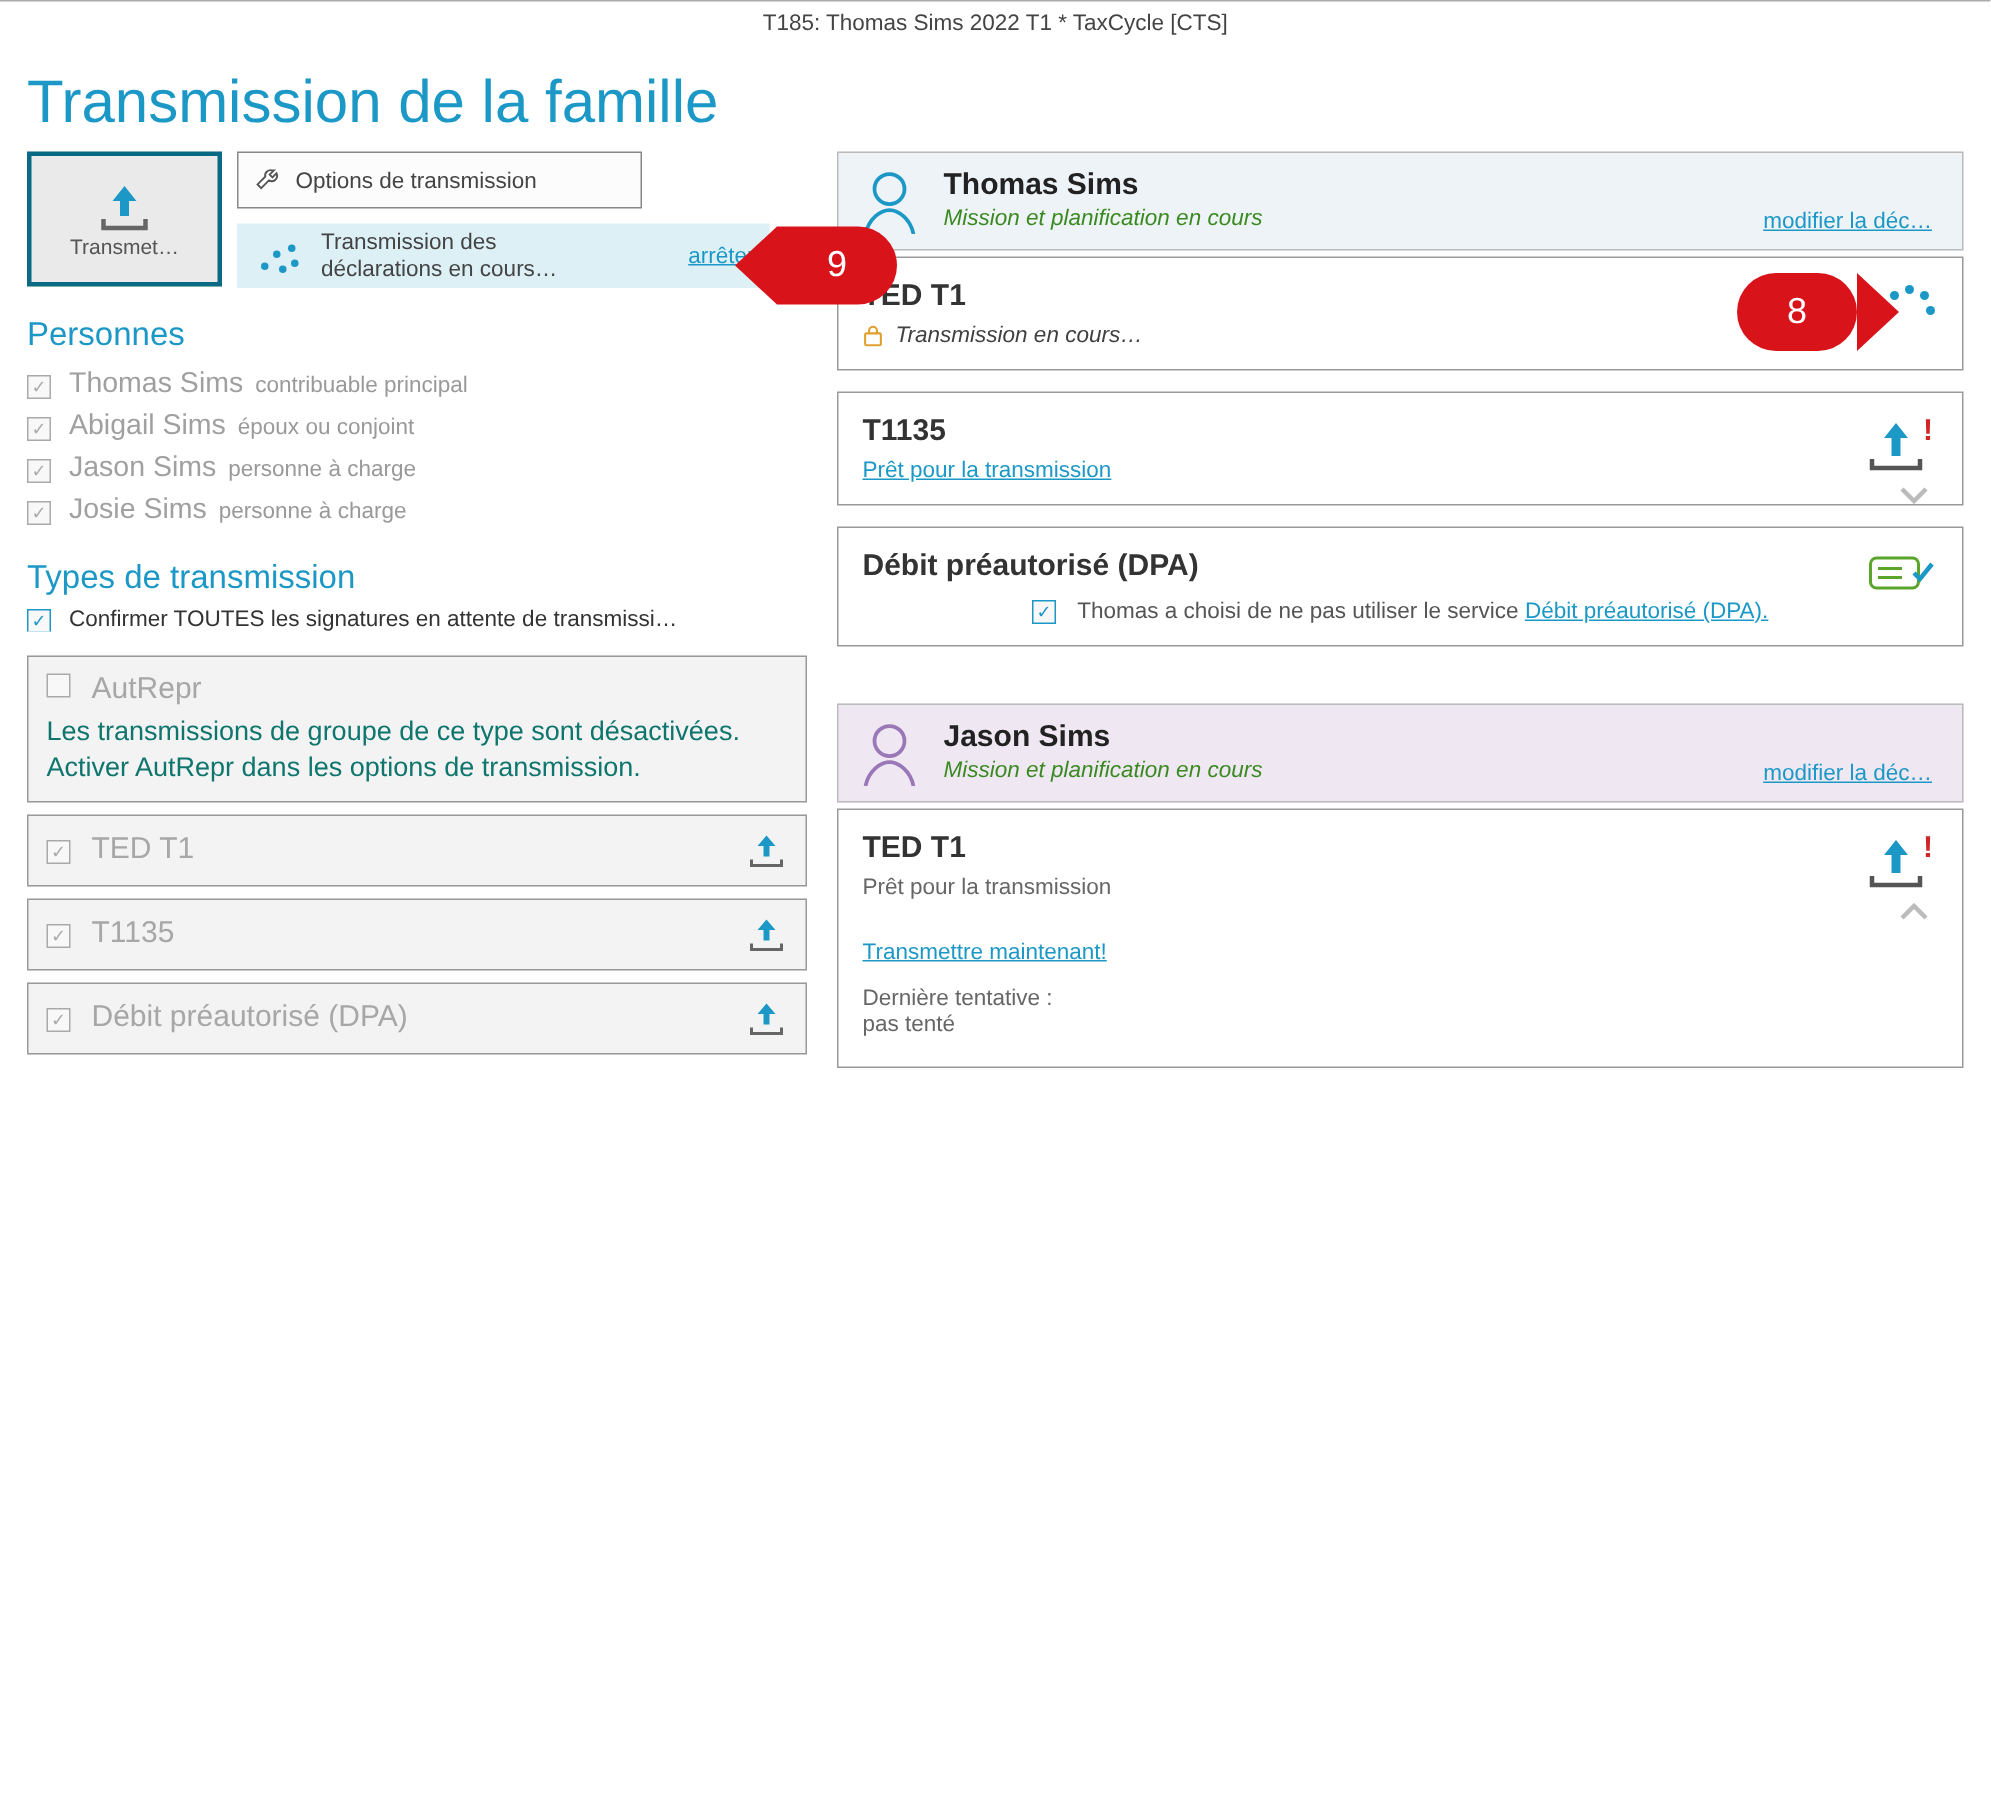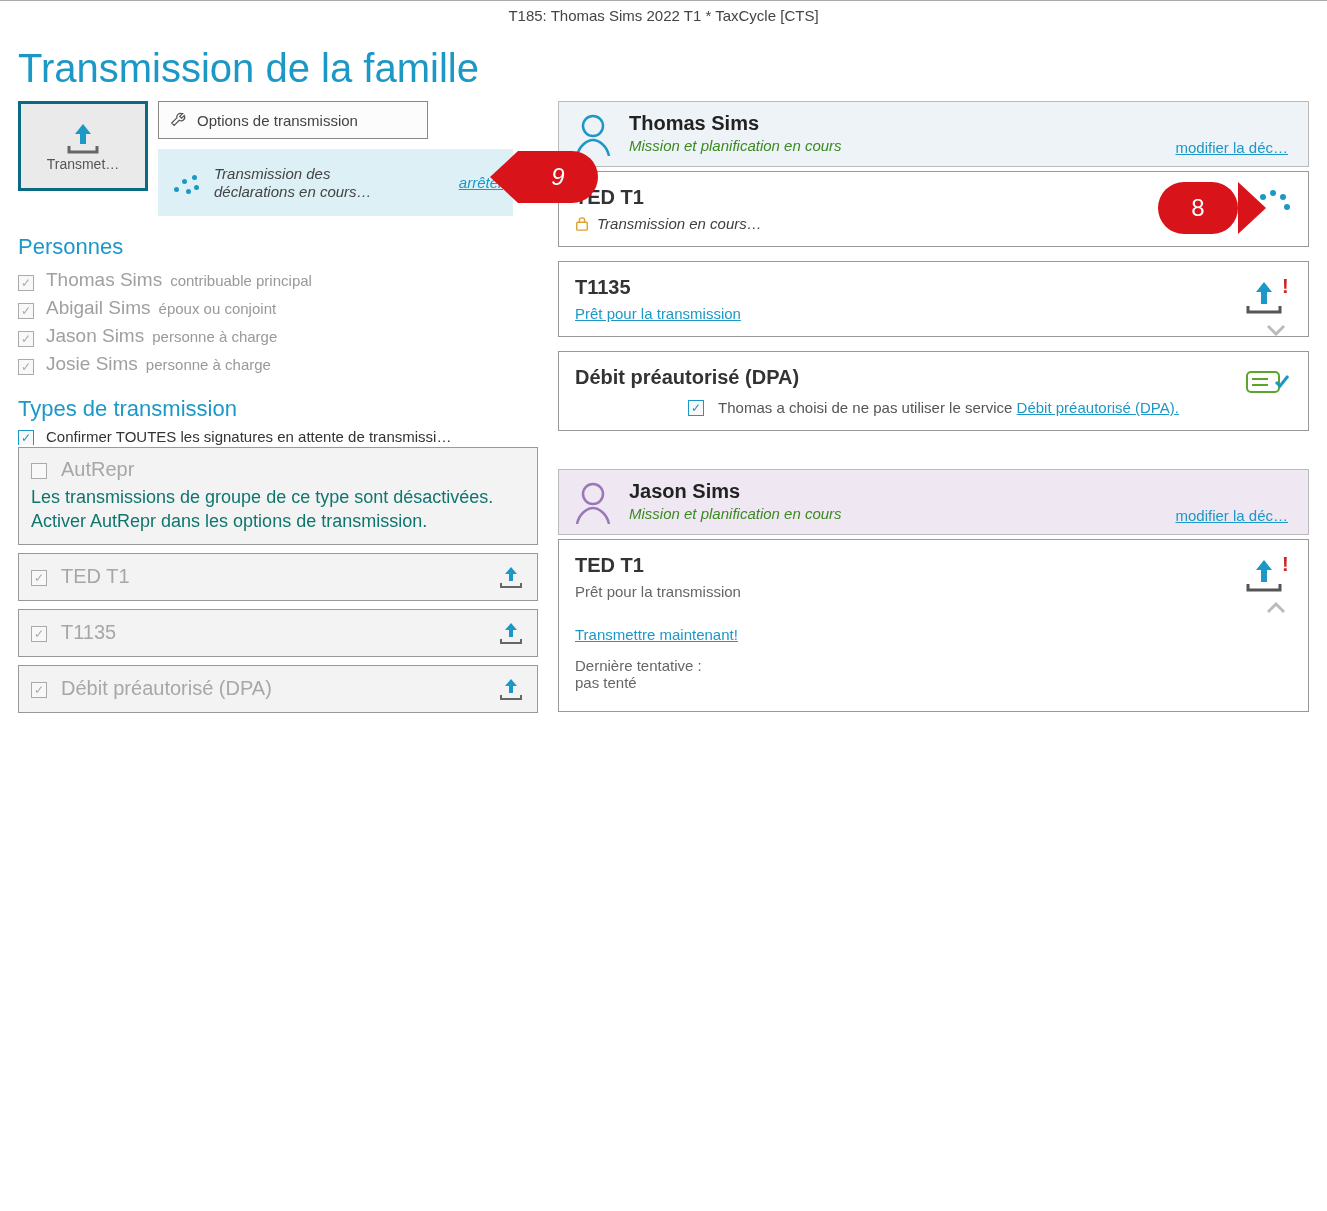--- a/index.html
+++ b/index.html
@@ -73,28 +73,27 @@
     align-items: center;
     gap: 10px;
     padding: 0 10px;
     font-size: 15px;
     color: #444;
     cursor: pointer;
   }
   .status-bar {
     margin-top: 10px;
     width: 355px;
-    height: 67px;
+    height: 43px;
     background: #dcf0f6;
     display: flex;
     align-items: center;
     padding: 8px 10px;
     gap: 10px;
     position: relative;
-    font-style: italic;
   }
   .status-bar .dots {
     width: 36px; height: 36px; position: relative;
   }
   .status-bar .dots span {
     position: absolute; width: 5px; height: 5px; background: #1c98c7; border-radius: 50%;
   }
   .status-text { font-size: 15px; color: #444; max-width: 200px; line-height: 1.2; }
   .status-bar .stop-link {
     margin-left: auto;
@@ -127,21 +126,21 @@
   .person-row .role { font-size: 15px; color: #999; }
   .chk {
     width: 16px; height: 16px; border: 1px solid #aaa; display: inline-flex; align-items: center; justify-content: center; flex-shrink: 0;
     background: #f8f8f8; margin-right: 4px; position: relative; top: 1px;
   }
   .chk::after { content: "✓"; font-size: 12px; color: #aaa; }
   .chk.blue { border-color: #1c98c7; }
   .chk.blue::after { color: #1c98c7; }
   .chk.empty::after { content: ""; }
   .confirm-row {
-    display:flex; align-items:flex-end; gap:8px; font-size:15px; color:#333; margin-bottom:2px;
+    display:flex; align-items:flex-end; gap:8px; font-size:15px; color:#333; margin-bottom:16px;
     white-space: nowrap; overflow: hidden; text-overflow: ellipsis;
   }
   .typebox {
     border: 1px solid #999;
     background: #f3f3f3;
     padding: 10px 12px;
     margin-bottom: 8px;
   }
   .typebox.dis {
     min-height: 92px;
@@ -289,21 +288,21 @@
         <span class="role">personne à charge</span>
       </div>
 
       <div class="h2">Types de transmission</div>
       <div class="confirm-row">
         <span class="chk blue"></span>
         <span>Confirmer TOUTES les signatures en attente de transmissi…</span>
       </div>
 
       <div class="typebox dis">
-        <div style="display:flex; align-items:center; gap:10px;">
+        <div style="display:flex; align-items:flex-start; gap:10px;">
           <span class="chk empty"></span>
           <span class="tb-title">AutRepr</span>
         </div>
         <div class="tb-sub">Les transmissions de groupe de ce type sont désactivées. Activer AutRepr dans les options de transmission.</div>
       </div>
 
       <div class="typebox row">
         <div style="display:flex; align-items:center; gap:10px;">
           <span class="chk"></span>
           <span class="tb-title">TED T1</span>

